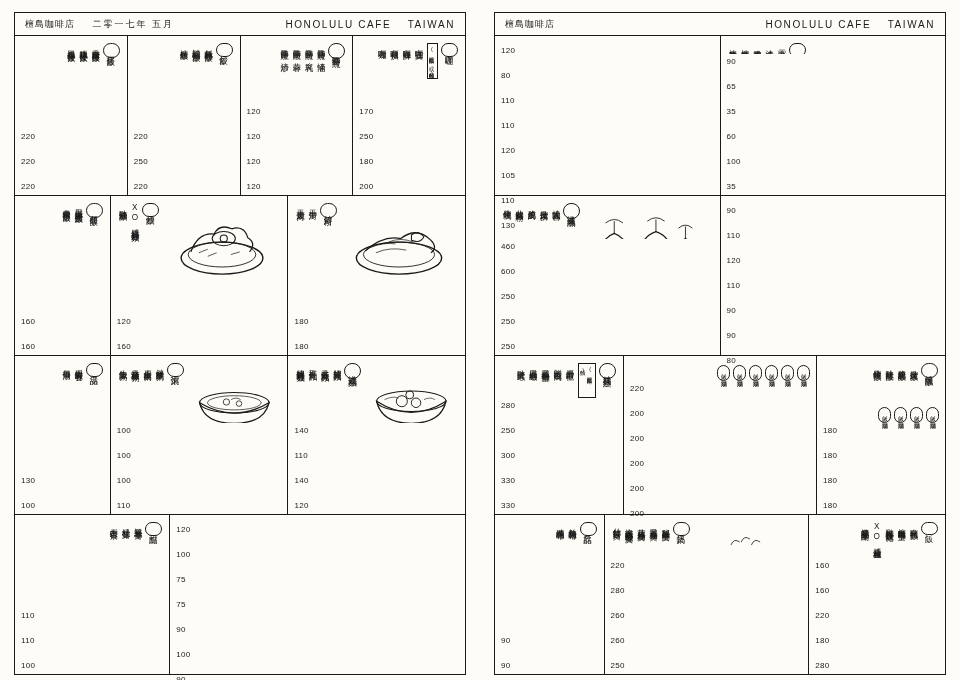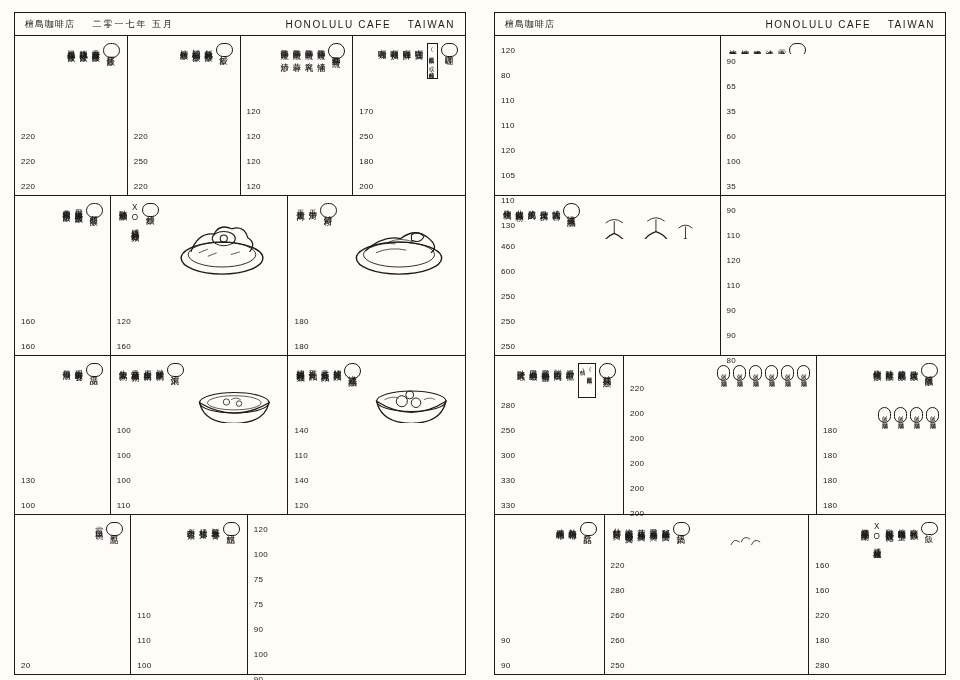--- a/index.html
+++ b/index.html
@@ -382,29 +382,20 @@
             <div class="prices">
               <span>140</span>
               <span>110</span>
               <span>140</span>
               <span>120</span>
             </div>
           </div>
         </div>
 
         <div class="row">
-          <div class="cell narrow">
-            <div class="cell-top">
-              <div class="cat">單點</div>
-              <div class="vcol">白飯（一碗）</div>
-            </div>
-            <div class="prices">
-              <span>20</span>
-            </div>
-          </div>
 
           <div class="cell narrow">
             <div class="cell-top">
               <div class="cat">甜點</div>
               <div class="vcol">鮮果龜苓膏</div>
               <div class="vcol">楊枝甘露</div>
               <div class="vcol">蛋白杏仁茶</div>
             </div>
             <div class="prices">
               <span>110</span>

